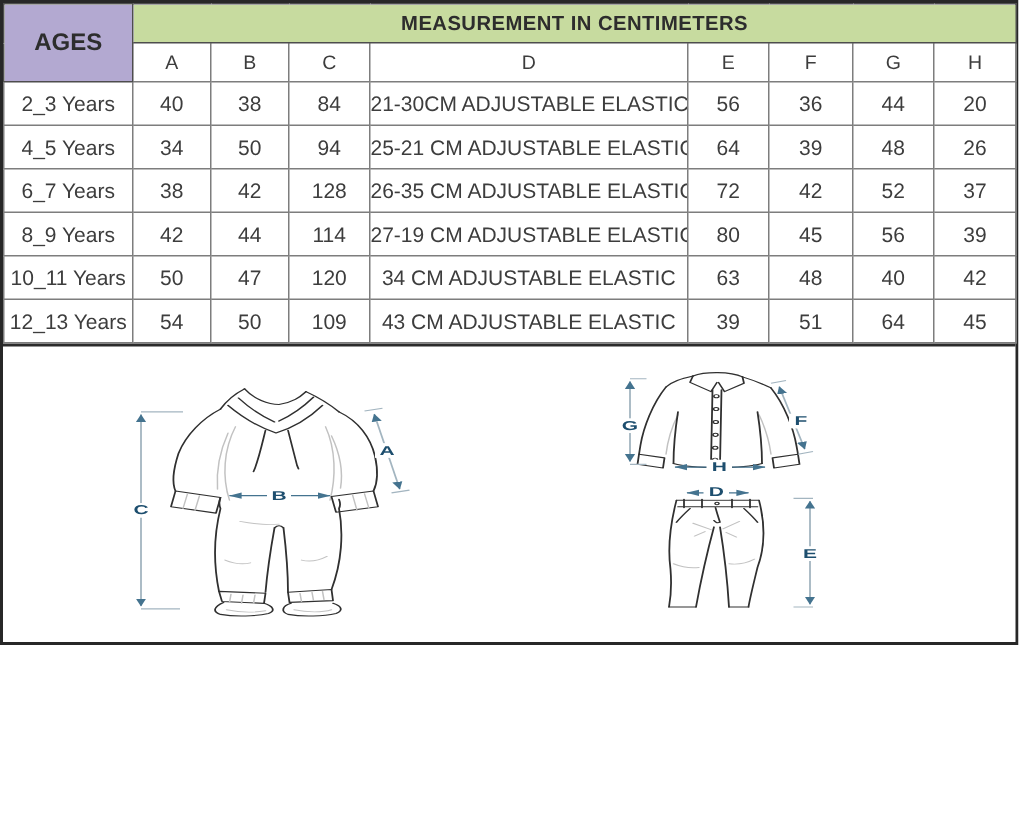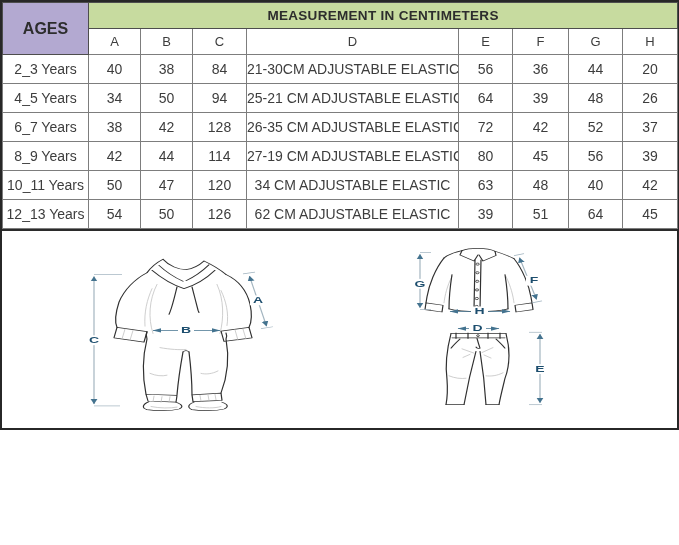--- a/index.html
+++ b/index.html
@@ -127,22 +127,22 @@
           <td>34 CM ADJUSTABLE ELASTIC</td>
           <td>63</td>
           <td>48</td>
           <td>40</td>
           <td>42</td>
         </tr>
         <tr>
           <td>12_13 Years</td>
           <td>54</td>
           <td>50</td>
-          <td>126</td>
-          <td>62 CM ADJUSTABLE ELASTIC</td>
+          <td>109</td>
+          <td>43 CM ADJUSTABLE ELASTIC</td>
           <td>39</td>
           <td>51</td>
           <td>64</td>
           <td>45</td>
         </tr>
       </tbody>
     </table>
   </div>
 
   <div class="diagram">

